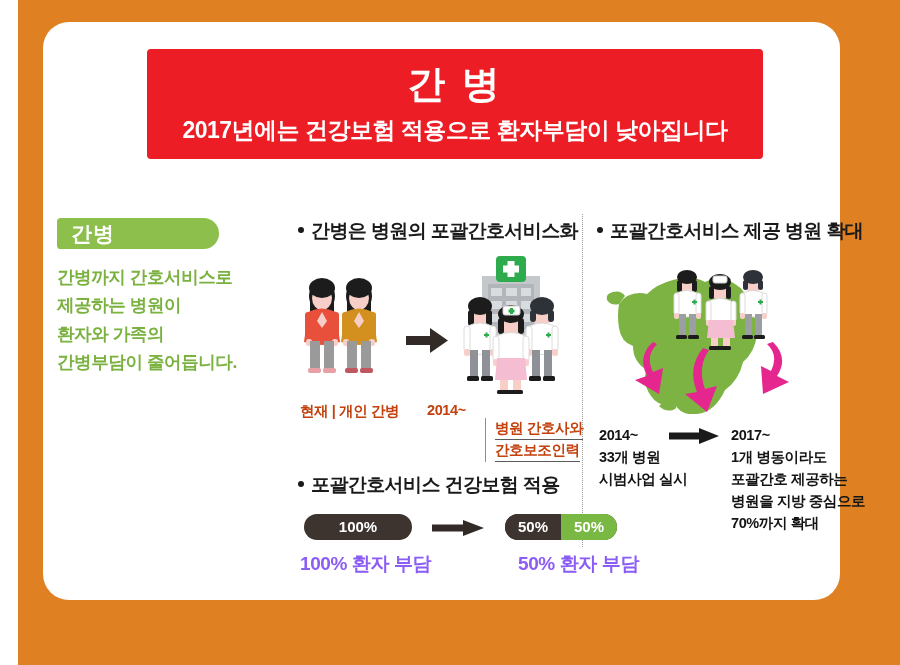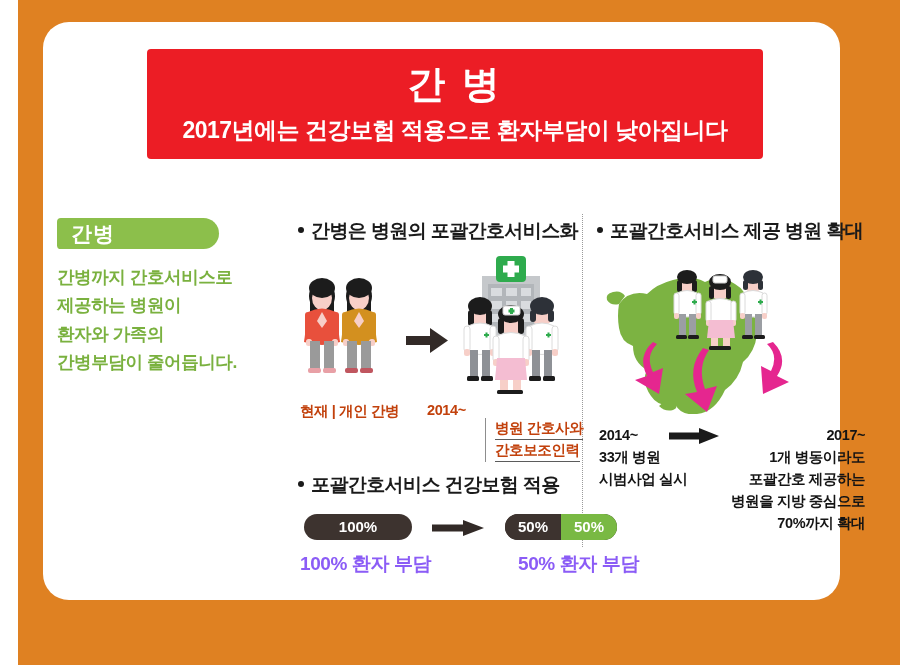--- a/index.html
+++ b/index.html
@@ -198,21 +198,21 @@
     position: relative;
     margin-top: 10px;
     font-size: 14.5px;
     font-weight: bold;
     color: #141414;
     letter-spacing: -0.4px;
     line-height: 1.52;
   }
   .rf-a { position: absolute; left: 2px;  top: 0; white-space: nowrap; }
   .rf-arrow { position: absolute; left: 72px; top: 4px; width: 54px; height: 16px; }
-  .rf-b { position: absolute; left: 134px; top: 0; white-space: nowrap; text-align: right; }
+  .rf-b { position: absolute; left: 134px; top: 0; white-space: nowrap; }
 </style>
 </head>
 <body>
 
 <div id="stage">
 
   <div class="frame-orange"></div>
   <div class="panel-white"></div>
 
   <div class="banner">

